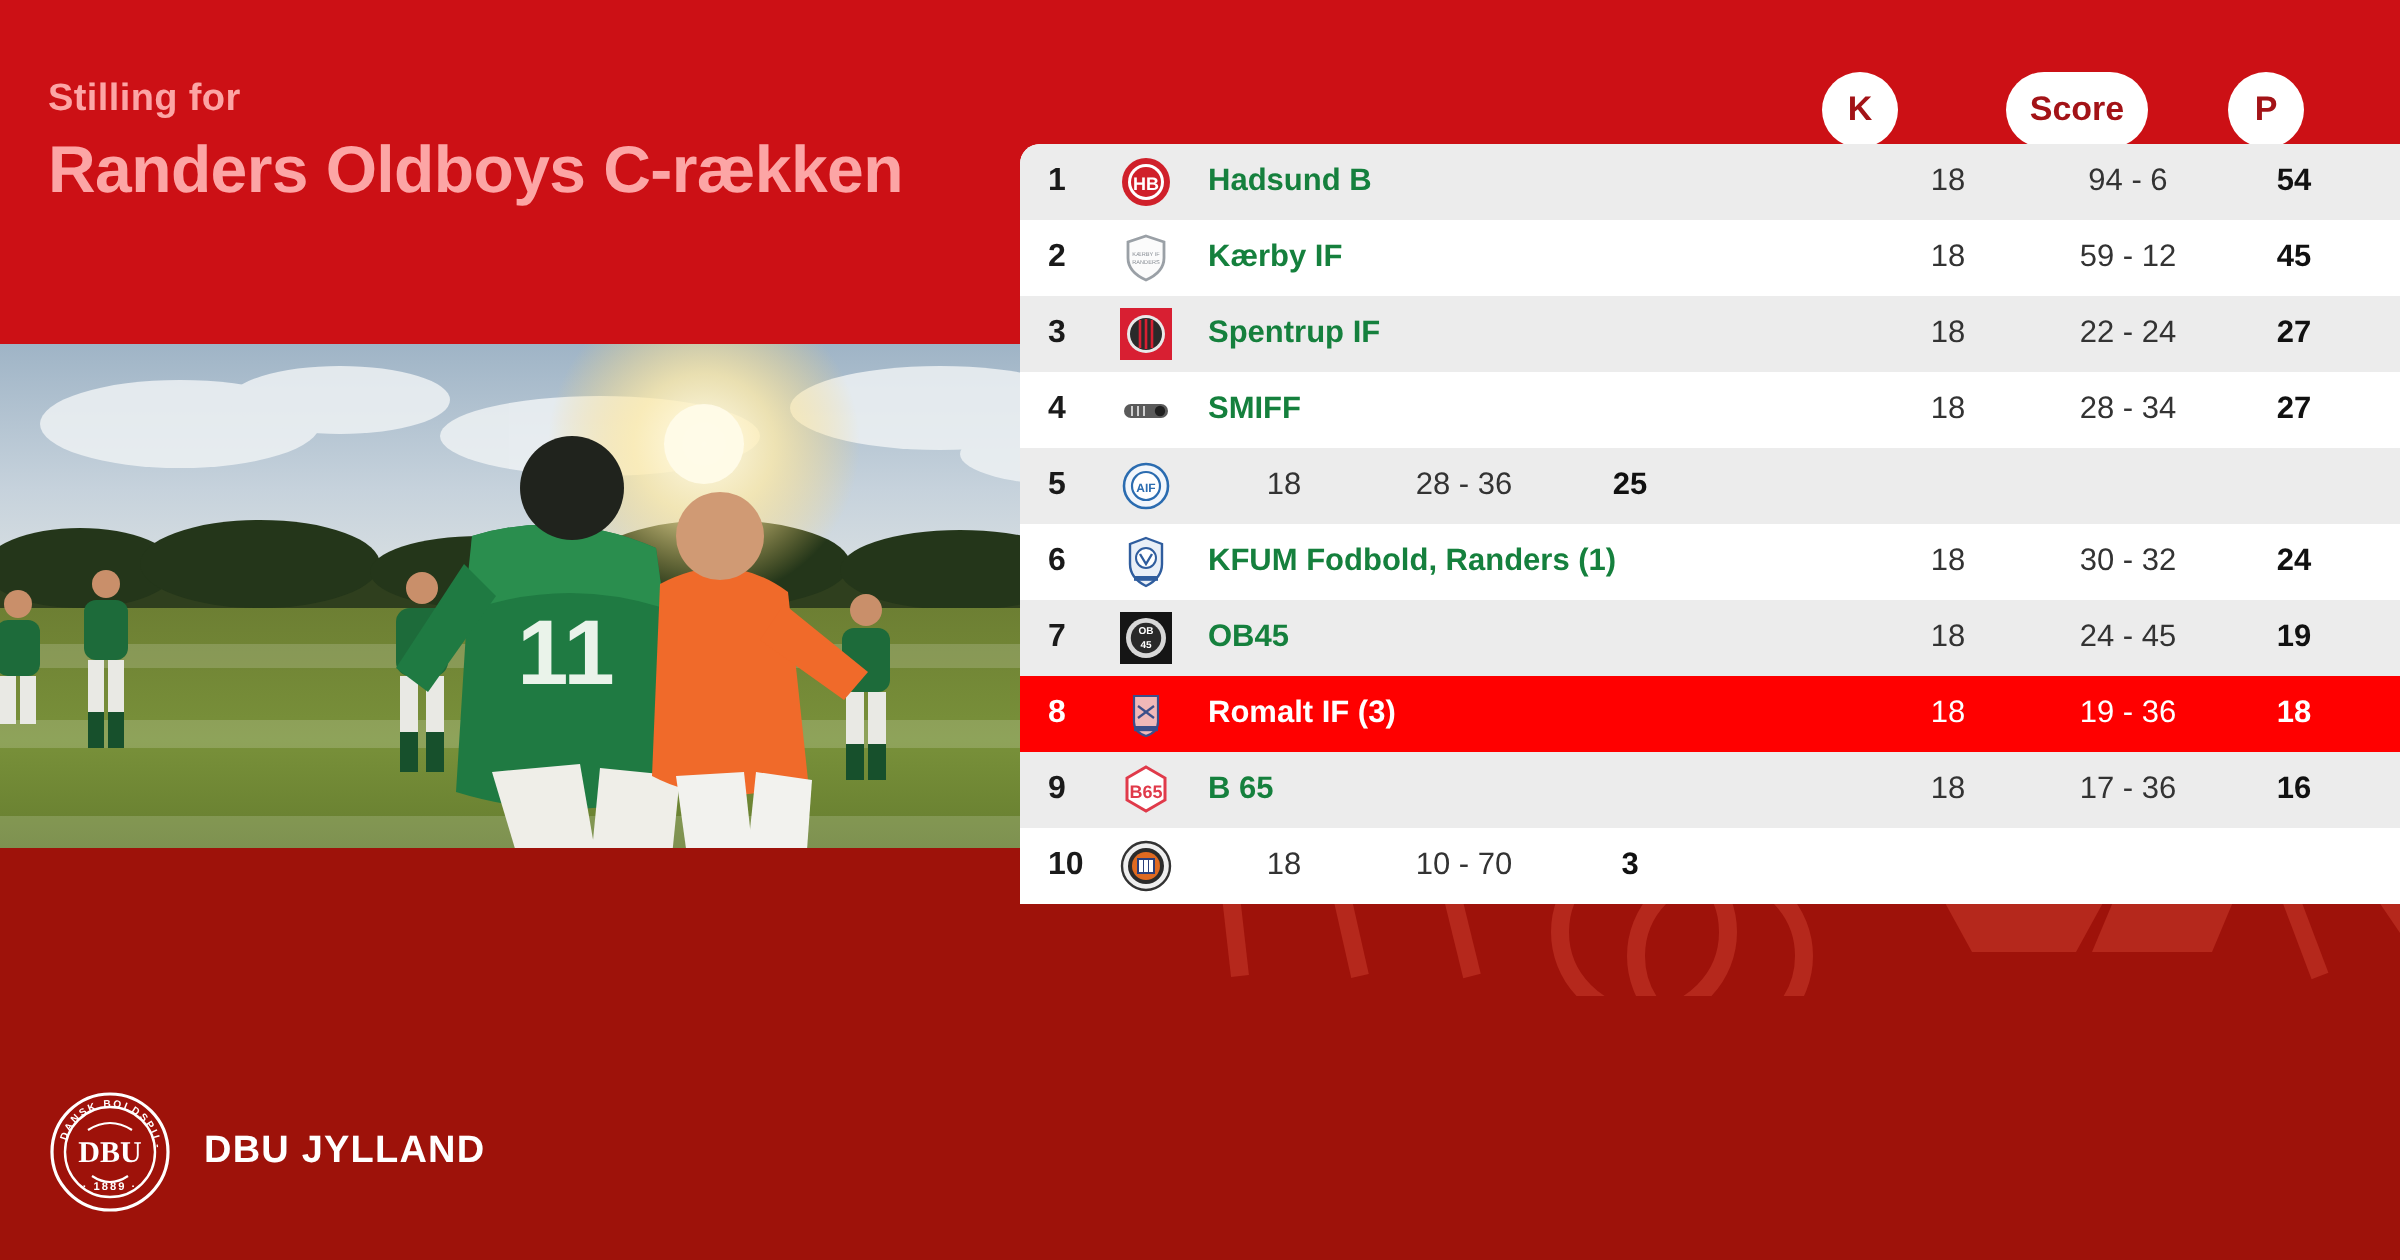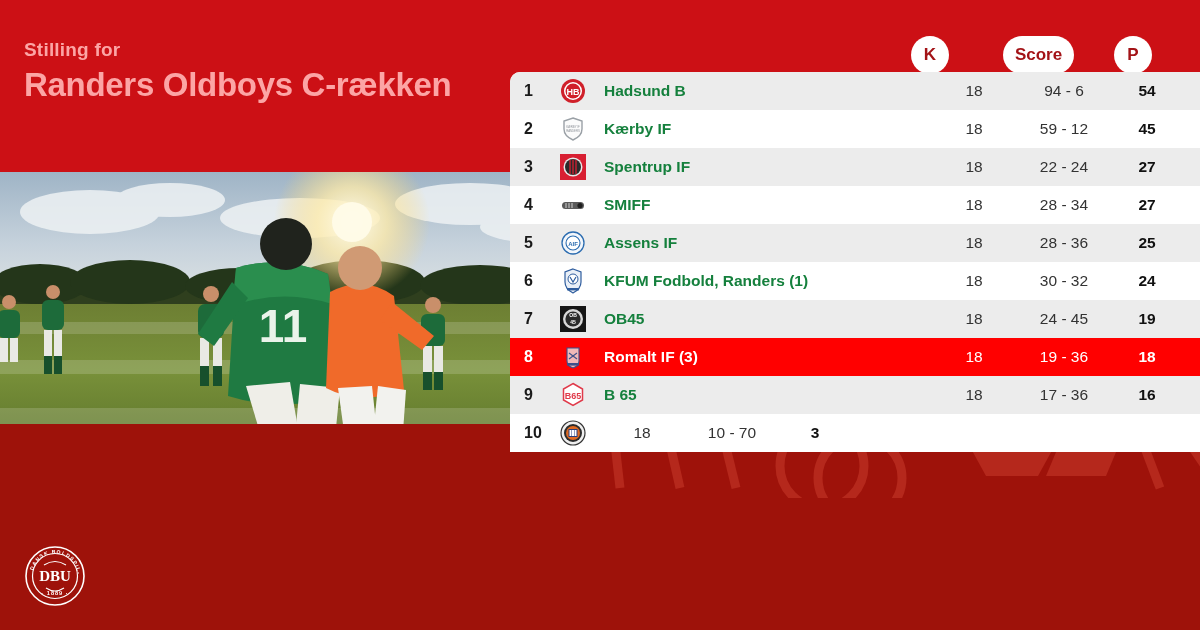--- a/index.html
+++ b/index.html
@@ -319,21 +319,20 @@
       </div>
       <div class="row alt">
         <div class="c-pos">5</div>
         <div class="c-logo">
           <svg width="26" height="26" viewBox="0 0 26 26">
             <circle cx="13" cy="13" r="11" fill="#f2f6fb" stroke="#2b6cb0" stroke-width="1.3"></circle>
             <circle cx="13" cy="13" r="7" fill="#fff" stroke="#2b6cb0" stroke-width="1.1"></circle>
             <text x="13" y="16" text-anchor="middle" font-family="Liberation Sans, sans-serif" font-size="6" font-weight="bold" fill="#2b6cb0">AIF</text>
           </svg>
         </div>
-        <div class="c-name">Assens IF</div>
         <div class="c-k">18</div>
         <div class="c-score">28 - 36</div>
         <div class="c-p">25</div>
       </div>
       <div class="row">
         <div class="c-pos">6</div>
         <div class="c-logo">
           <svg width="26" height="26" viewBox="0 0 26 26">
             <path d="M13 1 l8 3 v10 q0 7 -8 11 q-8 -4 -8 -11 v-10 z" fill="#e9eff7" stroke="#2f5d9e" stroke-width="1.2"></path>
             <circle cx="13" cy="11" r="5" fill="#fff" stroke="#2f5d9e" stroke-width="1"></circle>
@@ -422,15 +421,16 @@
         <path id="arcTop" d="M31 8.5 m-22.5 22.5 a22.5 22.5 0 0 1 45 0" fill="none"></path>
         <text font-family="Liberation Sans, sans-serif" font-size="5.1" fill="#fff" font-weight="bold" letter-spacing="1.1">
           <textPath href="#arcTop" startOffset="8%">DANSK BOLDSPIL-UNION</textPath>
         </text>
         <text x="31" y="36" text-anchor="middle" font-family="Liberation Serif, serif" font-size="15" font-weight="bold" fill="#fff">DBU</text>
         <text x="31" y="50" text-anchor="middle" font-family="Liberation Sans, sans-serif" font-size="5.6" font-weight="bold" fill="#fff" letter-spacing="1">· 1889 ·</text>
         <path d="M20 20 q11 -7 22 0" fill="none" stroke="#fff" stroke-width="1.1"></path>
         <path d="M22 43 q9 6 18 0" fill="none" stroke="#fff" stroke-width="1.1"></path>
       </svg>
     </div>
+    <div class="footer-text">DBU JYLLAND</div>
   </div>
 
 </div>
 
 </body></html>

